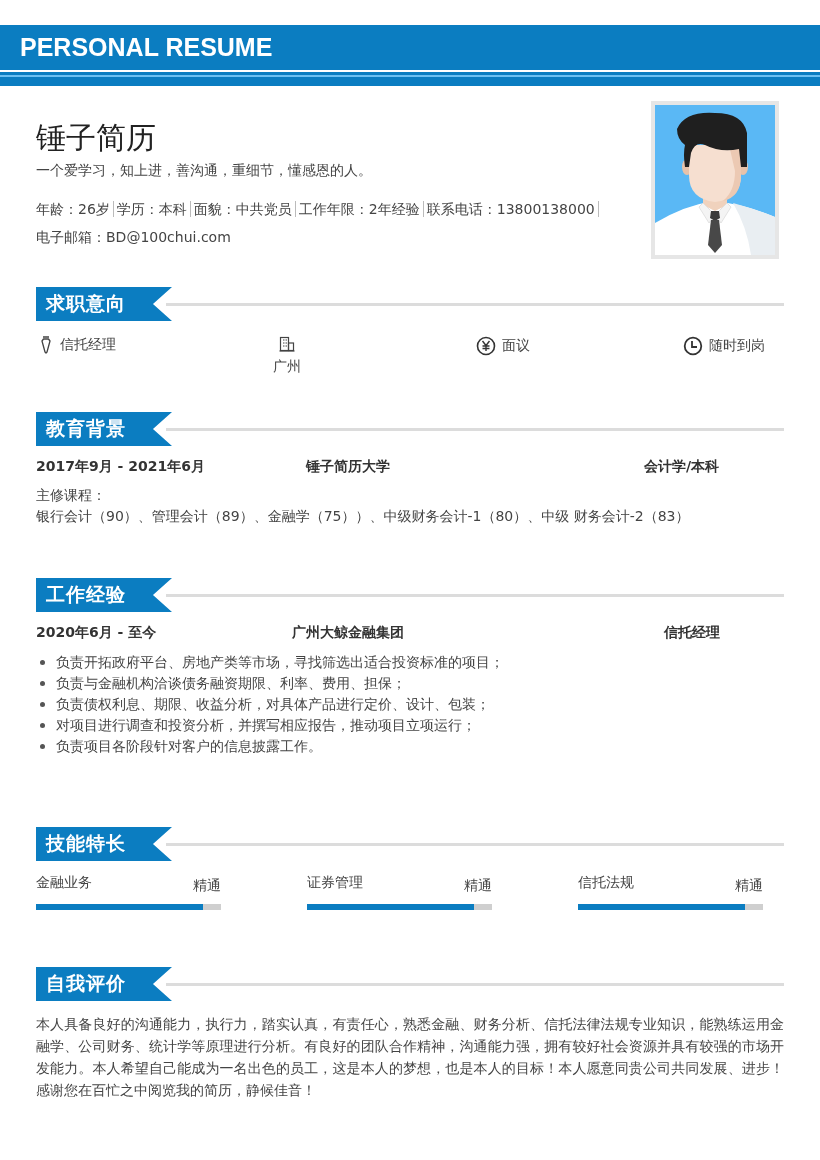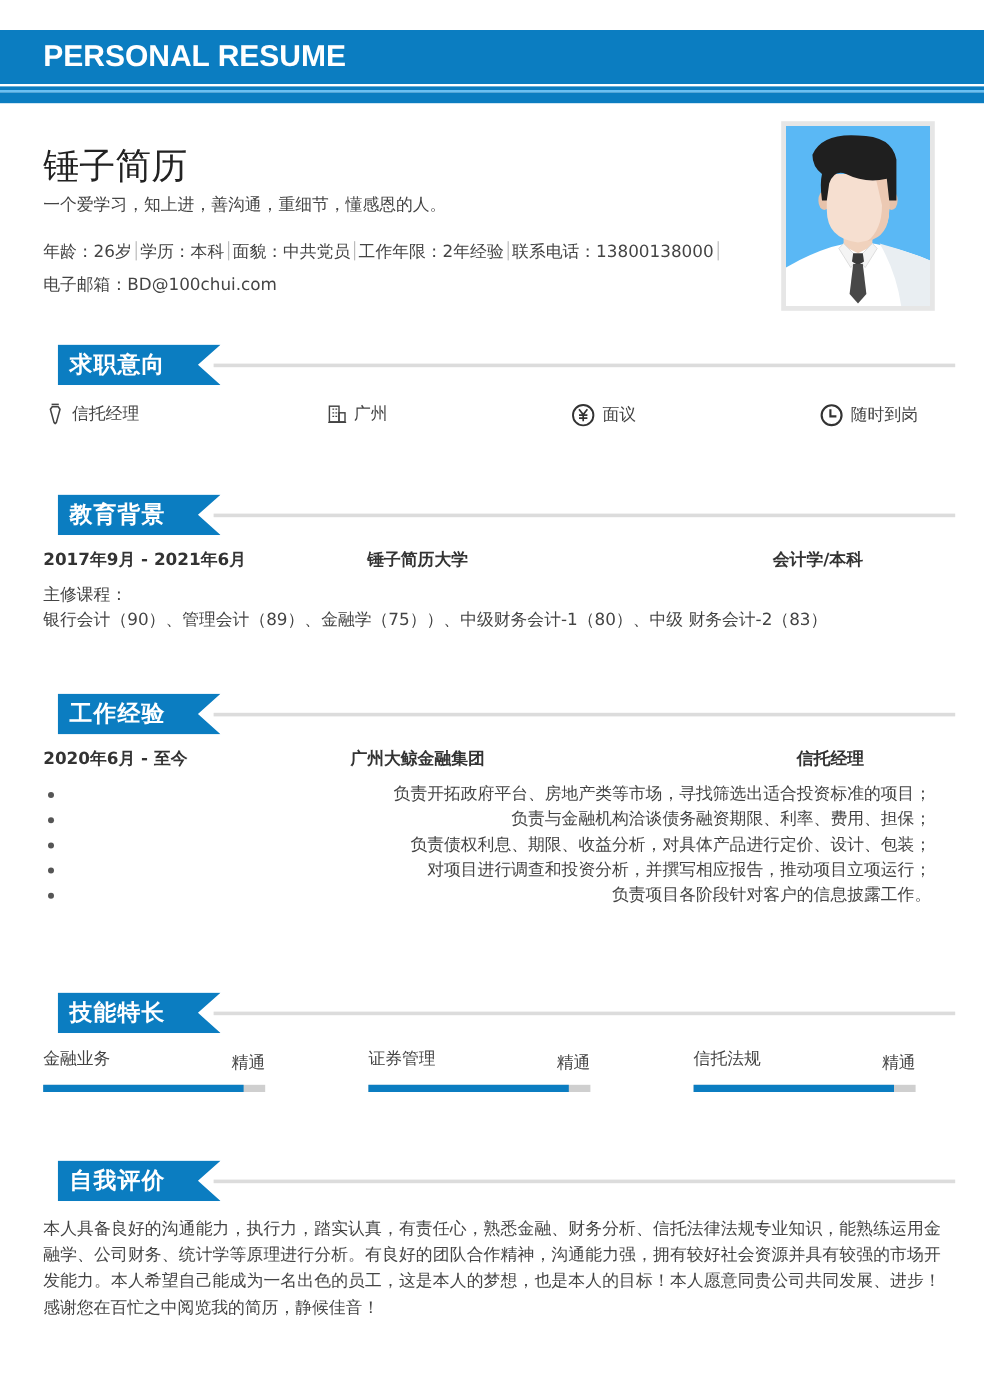--- a/index.html
+++ b/index.html
@@ -1,56 +1,56 @@
 <!DOCTYPE html>
 <html><head>
   <meta charset="utf-8">
   <style>
     * { box-sizing: border-box; margin: 0; padding: 0; }
     html, body { width: 820px; height: 1160px; background: #ffffff; }
     body { position: relative; font-family: "DejaVu Sans", "Liberation Sans", sans-serif; color: #333; overflow: hidden; }
 
     
     .top-band { position: absolute; left: 0; top: 25px; width: 820px; height: 45px; background: #0b7dc1; }
-    .top-band .title { position: absolute; left: 36px; top: 8px; font-family: "Liberation Sans", sans-serif; font-weight: bold; font-size: 25px; color: #ffffff; letter-spacing: 0px; }
+    .top-band .title { position: absolute; left: 20px; top: 8px; font-family: "Liberation Sans", sans-serif; font-weight: bold; font-size: 25px; color: #ffffff; letter-spacing: 0px; }
     .stripe-white { position: absolute; left: 0; top: 70px; width: 820px; height: 2px; background: #ffffff; }
     .stripe-blue1 { position: absolute; left: 0; top: 72px; width: 820px; height: 3px; background: #0b7dc1; }
     .stripe-light { position: absolute; left: 0; top: 75px; width: 820px; height: 2px; background: #6cc0f2; }
     .stripe-blue2 { position: absolute; left: 0; top: 77px; width: 820px; height: 9px; background: #0b7dc1; }
 
     
     .name { position: absolute; left: 36px; top: 118px; font-size: 30px; color: #222; }
     .motto { position: absolute; left: 36px; top: 162px; font-size: 14px; color: #444; }
     .info-line { position: absolute; left: 36px; font-size: 14px; color: #444; white-space: nowrap; }
     .info-line .sep { display: inline-block; width: 1px; height: 16px; background: #bbb; margin: 0 3px; vertical-align: -3px; }
     .info-line1 { top: 201px; }
     .info-line2 { top: 229px; }
 
     
     .photo-frame { position: absolute; left: 651px; top: 101px; width: 128px; height: 158px; background: #e6e6e6; padding: 4px; }
     .photo-inner { width: 120px; height: 150px; background: #5ab8f5; position: relative; overflow: hidden; }
 
     
-    .sec-head { position: absolute; left: 48px; width: 748px; height: 34px; padding-left: 29px; }
+    .sec-head { position: absolute; left: 36px; width: 748px; height: 34px; padding-left: 29px; }
     .sec-ribbon { position: absolute; left: 0; top: 0; width: 136px; height: 34px; background: #0b7dc1;
       clip-path: polygon(0 0, 100% 0, 86% 50%, 100% 100%, 0 100%); }
     .sec-title { position: absolute; left: 10px; top: 4px; font-size: 19px; font-weight: bold; color: #fff; letter-spacing: 1px; }
     .sec-line { position: absolute; left: 130px; top: 16px; right: 0; height: 3px; background: #dcdcdc; }
 
     
     .intent-item { position: absolute; top: 336px; font-size: 14px; color: #444; display: flex; align-items: center; gap: 6px; white-space: nowrap; }
     .intent-item svg { display: block; }
 
     
     .row-bold { position: absolute; font-size: 14px; font-weight: bold; color: #333; white-space: nowrap; }
 
     .plain { position: absolute; font-size: 14px; color: #444; white-space: nowrap; }
 
     
-    .bullets { position: absolute; left: 36px; top: 652px; width: 740px; list-style: none; text-align: right; }
+    .bullets { position: absolute; left: 36px; top: 652px; width: 740px; list-style: none; }
     .bullets li { position: relative; padding-left: 20px; font-size: 14px; line-height: 21px; color: #444; white-space: nowrap; }
     .bullets li::before { content: ""; position: absolute; left: 4px; top: 8px; width: 5px; height: 5px; border-radius: 50%; background: #555; }
 
     
     .skill { position: absolute; top: 874px; width: 185px; height: 40px; }
     .skill .s-name { position: absolute; left: 0; top: 0; font-size: 14px; color: #444; }
     .skill .s-level { position: absolute; right: 0; top: 3px; font-size: 14px; color: #444; }
     .skill .s-track { position: absolute; left: 0; top: 30px; width: 185px; height: 6px; background: #cfcfcf; }
     .skill .s-fill { position: absolute; left: 0; top: 0; height: 6px; background: #0b7dc1; }
 
@@ -109,21 +109,21 @@
   <div class="sec-title">求职意向</div>
   <div class="sec-line"></div>
 </div>
 
 <div class="intent-item" style="left:38px;">
   <svg width="16" height="18" viewBox="0 0 16 18">
     <path d="M5 1 L11 1 M5.5 3 L10.5 3 L12 5 L9 16 L8 17 L7 16 L4 5 Z" fill="none" stroke="#444" stroke-width="1.3" stroke-linejoin="round"></path>
   </svg>
   <span>信托经理</span>
 </div>
-<div class="intent-item" style="left:273px;">
+<div class="intent-item" style="left:273px;flex-direction:column;">
   <svg width="16" height="16" viewBox="0 0 16 16">
     <rect x="1.5" y="1.5" width="8" height="13" fill="none" stroke="#444" stroke-width="1.2"></rect>
     <rect x="9.5" y="7" width="5" height="7.5" fill="none" stroke="#444" stroke-width="1.2"></rect>
     <path d="M4 4h1.5M6.5 4H8M4 7h1.5M6.5 7H8M4 10h1.5M6.5 10H8" stroke="#444" stroke-width="1"></path>
     <path d="M0.5 15h15" stroke="#444" stroke-width="1.2"></path>
   </svg>
   <span>广州</span>
 </div>
 <div class="intent-item" style="left:476px;">
   <svg width="20" height="20" viewBox="0 0 20 20">

